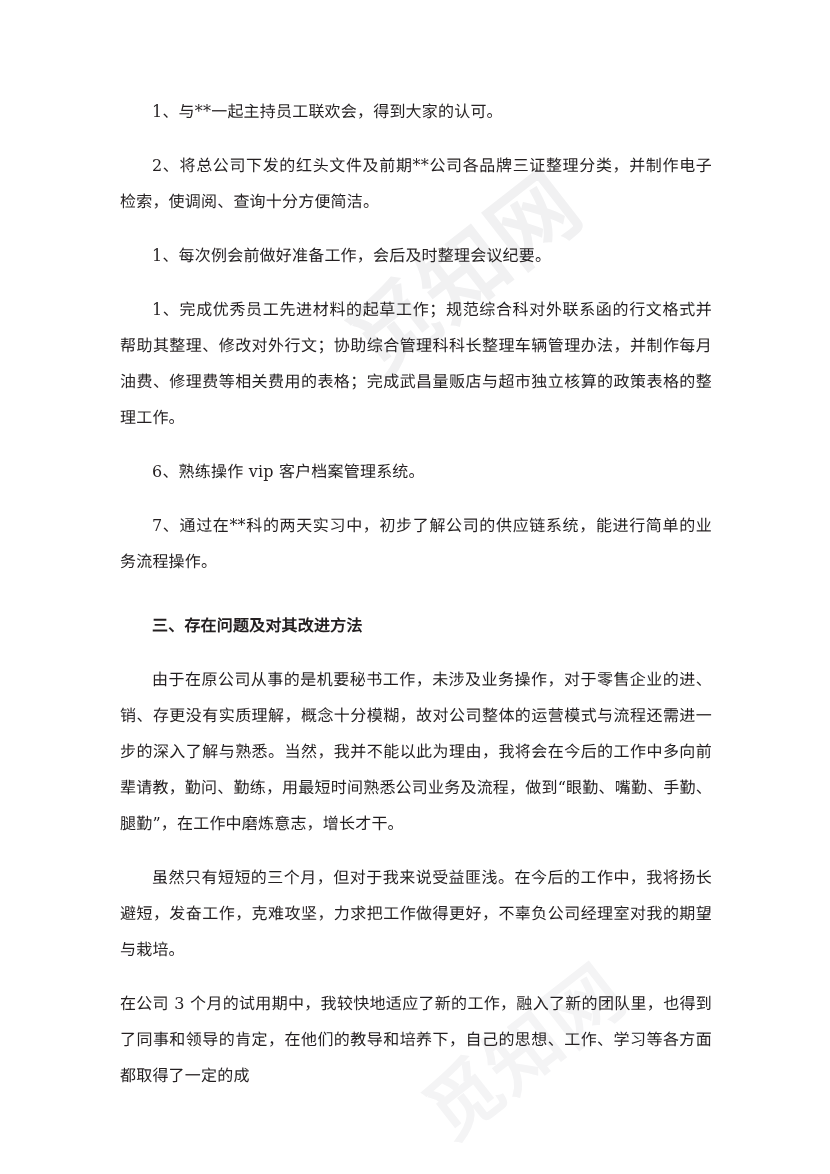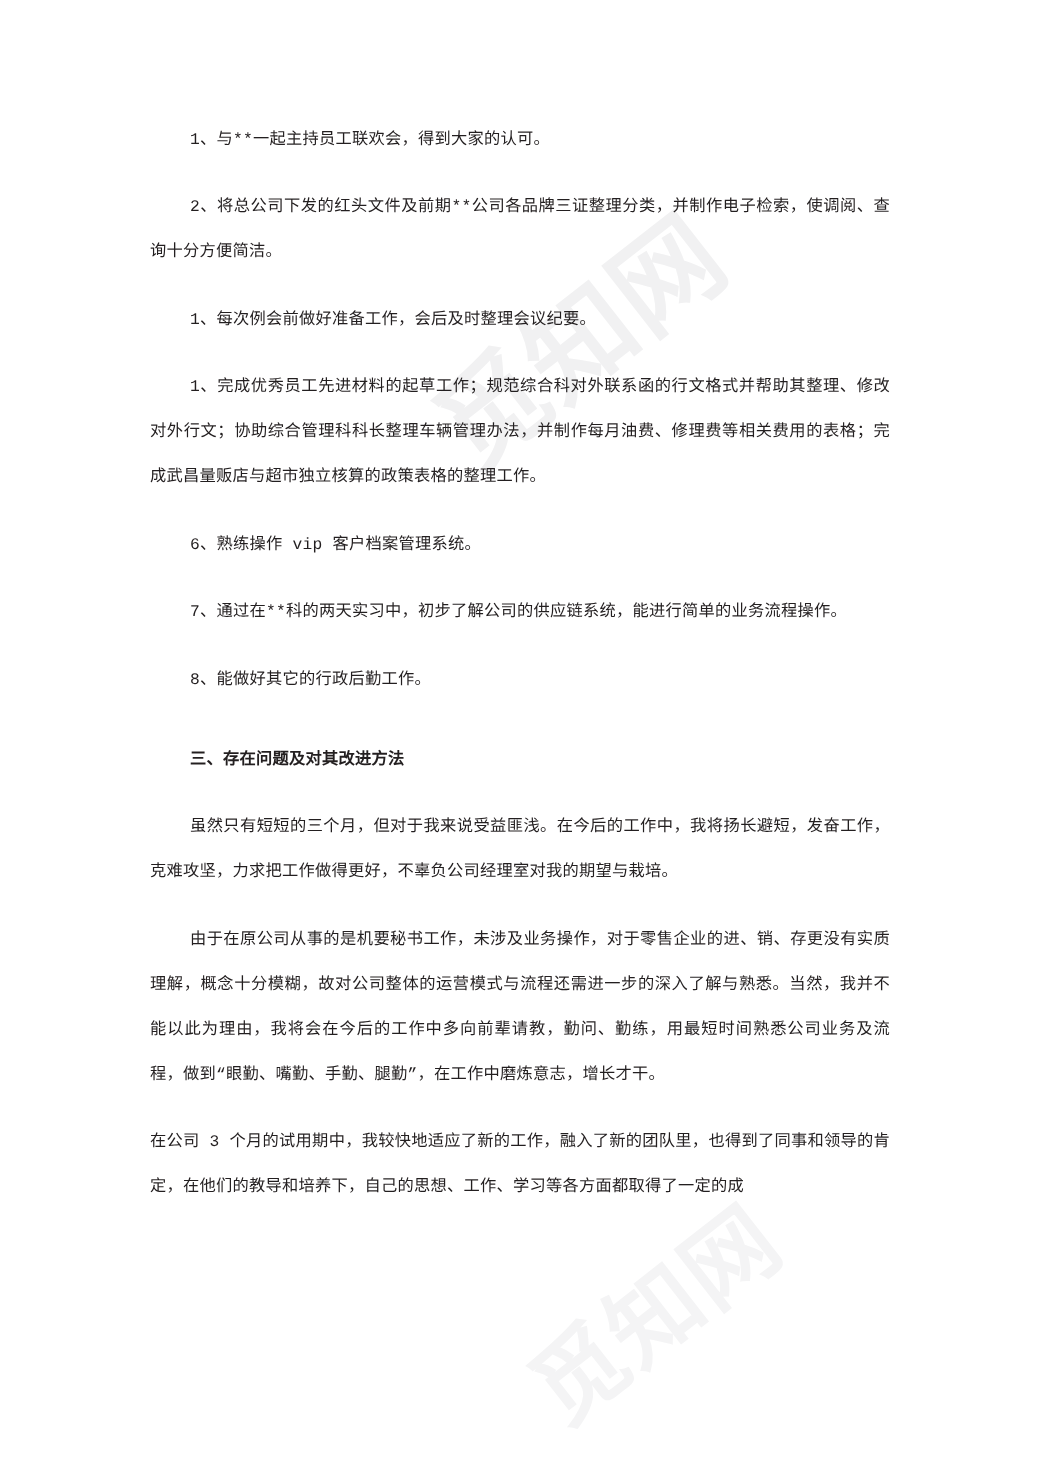--- a/index.html
+++ b/index.html
@@ -56,28 +56,27 @@
   .content {
     position: absolute;
     left: 120px;
     top: 94px;
     width: 592px;
     z-index: 2;
   }
 
   .para {
     margin: 0 0 18px 0;
-    font-size: 13px;
+    font-size: 16px;
     line-height: 36px;
     text-align: justify;
     text-justify: inter-ideograph;
     text-indent: 32px;
     letter-spacing: 0.2px;
     word-break: break-all;
-    font-family: Liberation Mono, monospace;
   }
   .para.no-indent {
     text-indent: 0;
   }
   .para.heading {
     font-weight: 700;
     margin-top: 28px;
   }
   .para:last-child {
     margin-bottom: 0;
@@ -93,20 +92,19 @@
   <div class="watermark wm-bottom">觅知网</div>
 
   <div class="content">
 
   <p class="para">1、与**一起主持员工联欢会，得到大家的认可。</p>
       <p class="para">2、将总公司下发的红头文件及前期**公司各品牌三证整理分类，并制作电子检索，使调阅、查询十分方便简洁。</p>
       <p class="para">1、每次例会前做好准备工作，会后及时整理会议纪要。</p>
       <p class="para">1、完成优秀员工先进材料的起草工作；规范综合科对外联系函的行文格式并帮助其整理、修改对外行文；协助综合管理科科长整理车辆管理办法，并制作每月油费、修理费等相关费用的表格；完成武昌量贩店与超市独立核算的政策表格的整理工作。</p>
       <p class="para">6、熟练操作 vip 客户档案管理系统。</p>
       <p class="para">7、通过在**科的两天实习中，初步了解公司的供应链系统，能进行简单的业务流程操作。</p>
-      <p class="para">8、能做好其它的行政后勤工作。</p>
       <p class="para heading">三、存在问题及对其改进方法</p>
+      <p class="para">由于在原公司从事的是机要秘书工作，未涉及业务操作，对于零售企业的进、销、存更没有实质理解，概念十分模糊，故对公司整体的运营模式与流程还需进一步的深入了解与熟悉。当然，我并不能以此为理由，我将会在今后的工作中多向前辈请教，勤问、勤练，用最短时间熟悉公司业务及流程，做到“眼勤、嘴勤、手勤、腿勤”，在工作中磨炼意志，增长才干。</p>
       <p class="para">虽然只有短短的三个月，但对于我来说受益匪浅。在今后的工作中，我将扬长避短，发奋工作，克难攻坚，力求把工作做得更好，不辜负公司经理室对我的期望与栽培。</p>
-      <p class="para">由于在原公司从事的是机要秘书工作，未涉及业务操作，对于零售企业的进、销、存更没有实质理解，概念十分模糊，故对公司整体的运营模式与流程还需进一步的深入了解与熟悉。当然，我并不能以此为理由，我将会在今后的工作中多向前辈请教，勤问、勤练，用最短时间熟悉公司业务及流程，做到“眼勤、嘴勤、手勤、腿勤”，在工作中磨炼意志，增长才干。</p>
       <p class="para no-indent">在公司 3 个月的试用期中，我较快地适应了新的工作，融入了新的团队里，也得到了同事和领导的肯定，在他们的教导和培养下，自己的思想、工作、学习等各方面都取得了一定的成</p>
     </div>
 
 </div>
 
 </body></html>

